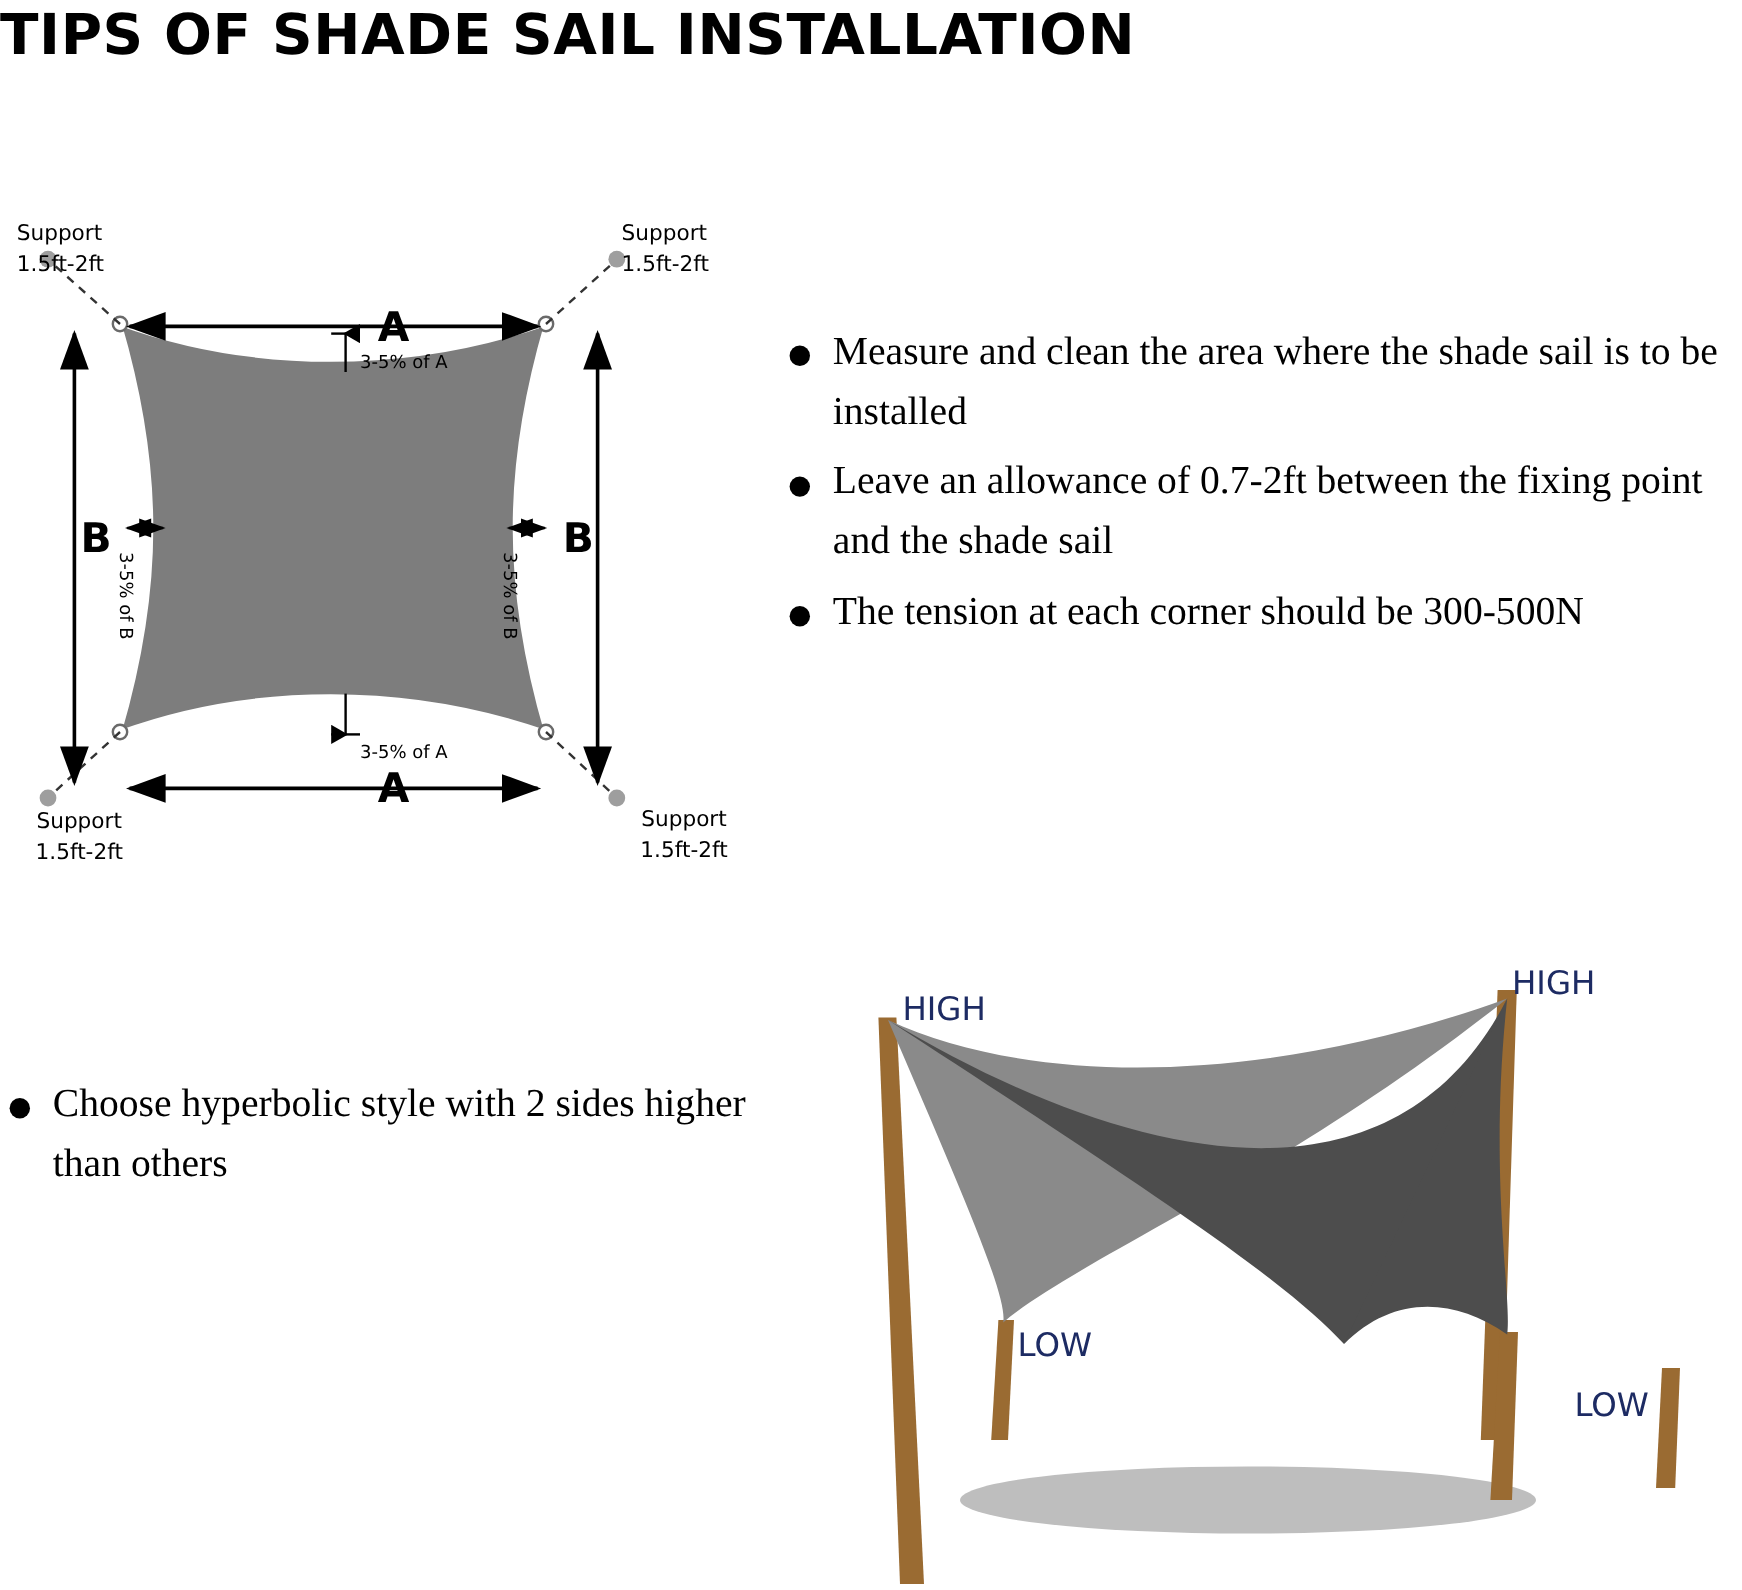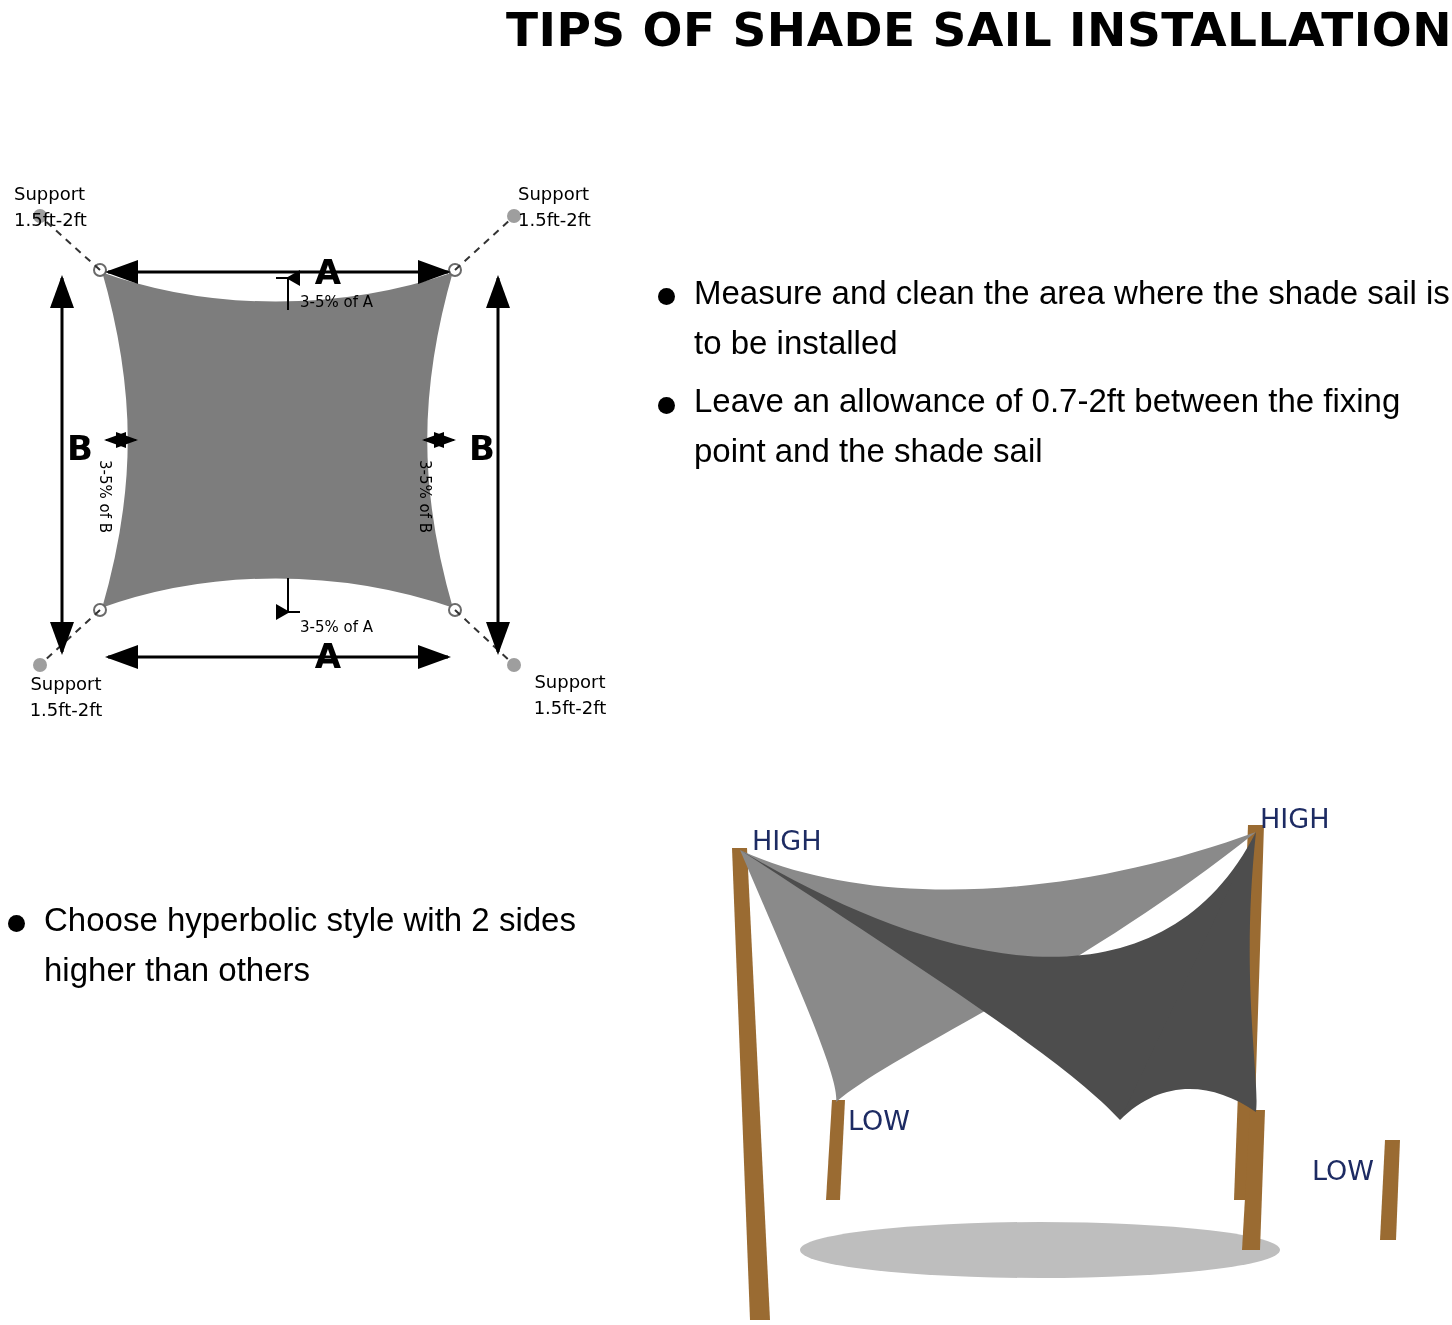--- a/index.html
+++ b/index.html
@@ -13,21 +13,21 @@
     position: relative;
     font-family: "DejaVu Sans", sans-serif;
     color: #000000;
     overflow: hidden;
   }
   #title {
     position: absolute;
     top: 2px;
     left: 0;
     width: 1452px;
-    text-align: right;
+    text-align: left;
     font-family: "DejaVu Sans", sans-serif;
     font-weight: bold;
     font-size: 47px;
     letter-spacing: 0.5px;
     white-space: nowrap;
   }
 
   
   #rect-diagram {
     position: absolute;
@@ -56,21 +56,21 @@
   .bullet-list {
     position: absolute;
     list-style: none;
     margin: 0;
     padding: 0;
   }
   .bullet-list li {
     position: relative;
     padding-left: 44px;
     margin-bottom: 8px;
-    font-family: Liberation Sans, sans-serif;
+    font-family: Liberation Serif, serif;
     line-height: 1.52;
   }
   .bullet-list li:before {
     content: "";
     position: absolute;
     left: 8px;
     top: 0.62em;
     width: 17px;
     height: 17px;
     background: #000;
@@ -187,20 +187,21 @@
     <text class="supporttext" x="26" y="556" text-anchor="middle" transform="translate(40,0)">1.5ft-2ft</text>
 
     <text class="supporttext" x="570" y="528" text-anchor="middle">Support</text>
     <text class="supporttext" x="570" y="554" text-anchor="middle">1.5ft-2ft</text>
   </svg>
 </div>
 
 <ul class="bullet-list" id="list-top">
   <li>Measure and clean the area where the shade sail is to be installed</li>
   <li>Leave an allowance of 0.7-2ft between the fixing point and the shade sail</li>
+  <li>The tension at each corner should be 300-500N</li>
 </ul>
 
 <ul class="bullet-list" id="list-bottom">
   <li>Choose hyperbolic style with 2 sides higher than others</li>
 </ul>
 
 <div id="hyper-diagram">
   <svg width="812" height="545" viewBox="0 0 812 545" xmlns="http://www.w3.org/2000/svg">
 
     <ellipse cx="400" cy="470" rx="240" ry="28" fill="#9b9b9b" opacity="0.65"></ellipse>

